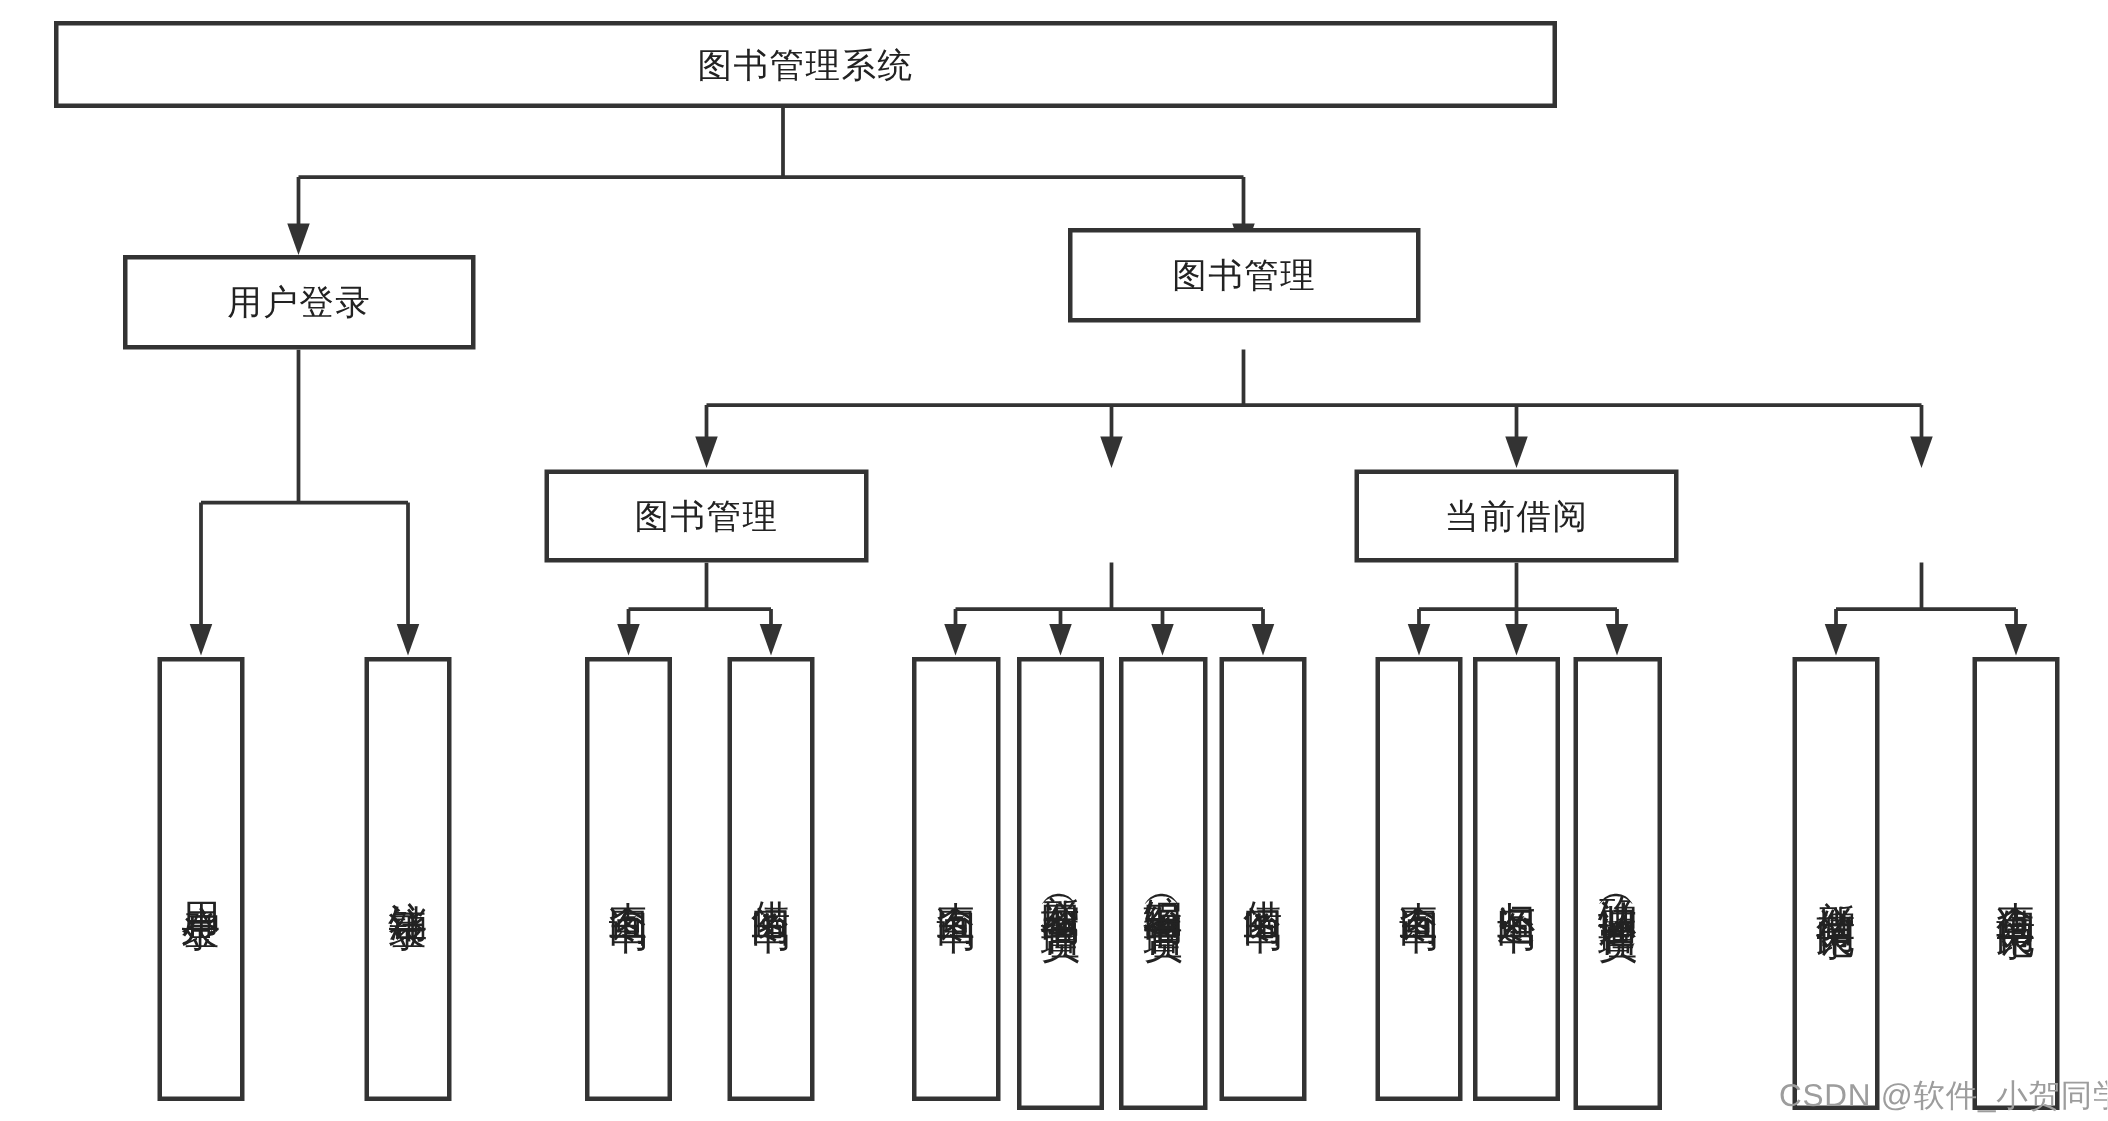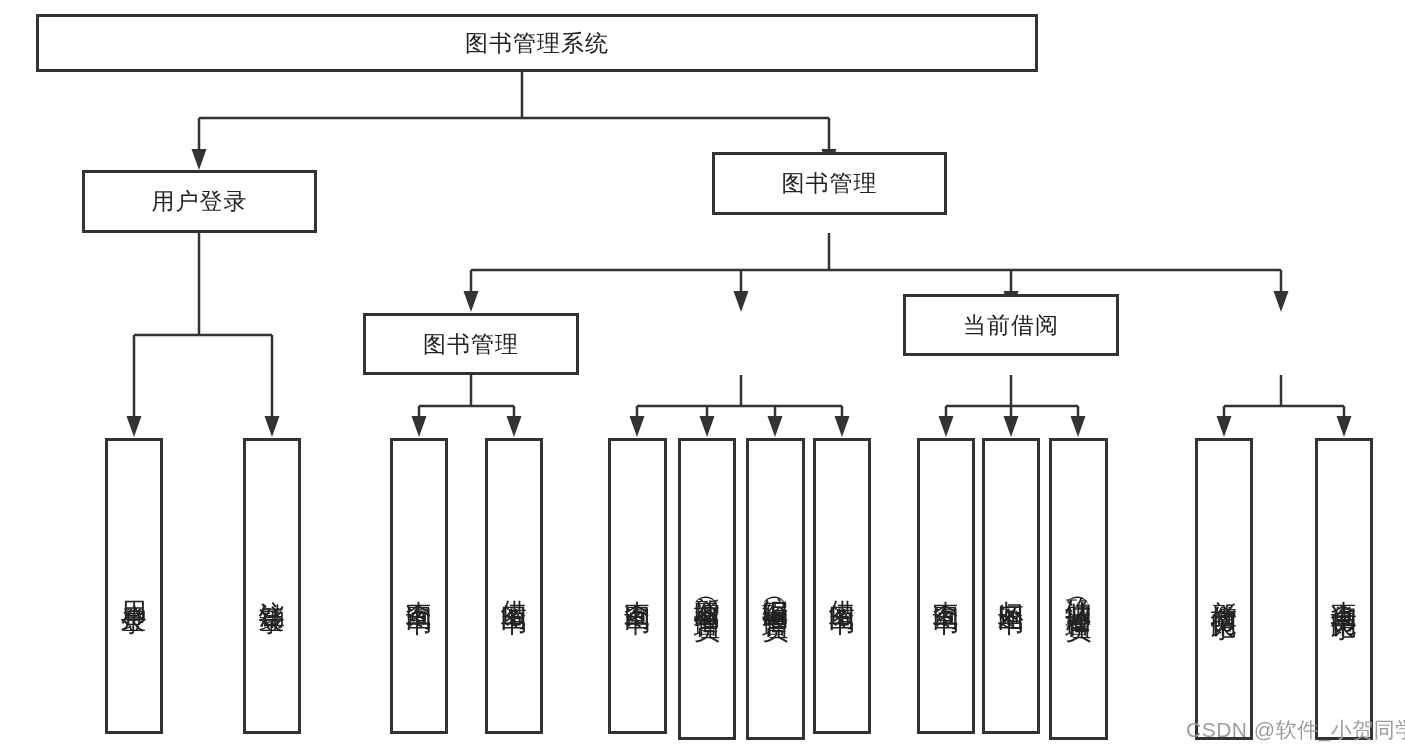--- a/index.html
+++ b/index.html
@@ -108,21 +108,21 @@
   <div class="box" style="left:82px;top:170px;width:235px;height:63px">
     <span class="h-label">用户登录</span>
   </div>
   <div class="box" style="left:712px;top:152px;width:235px;height:63px">
     <span class="h-label">图书管理</span>
   </div>
 
   <div class="box" style="left:363px;top:313px;width:216px;height:62px">
     <span class="h-label">图书管理</span>
   </div>
-  <div class="box" style="left:903px;top:294px;width:216px;height:62px">
+  <div class="box" style="left:903px;top:313px;width:216px;height:62px">
     <span class="h-label">当前借阅</span>
   </div>
 
   <div class="box leaf" style="left:105px;top:438px;width:58px;height:296px">
     <span class="v-label">用户登录</span>
   </div>
   <div class="box leaf" style="left:243px;top:438px;width:58px;height:296px">
     <span class="v-label">注销登录</span>
   </div>
 

